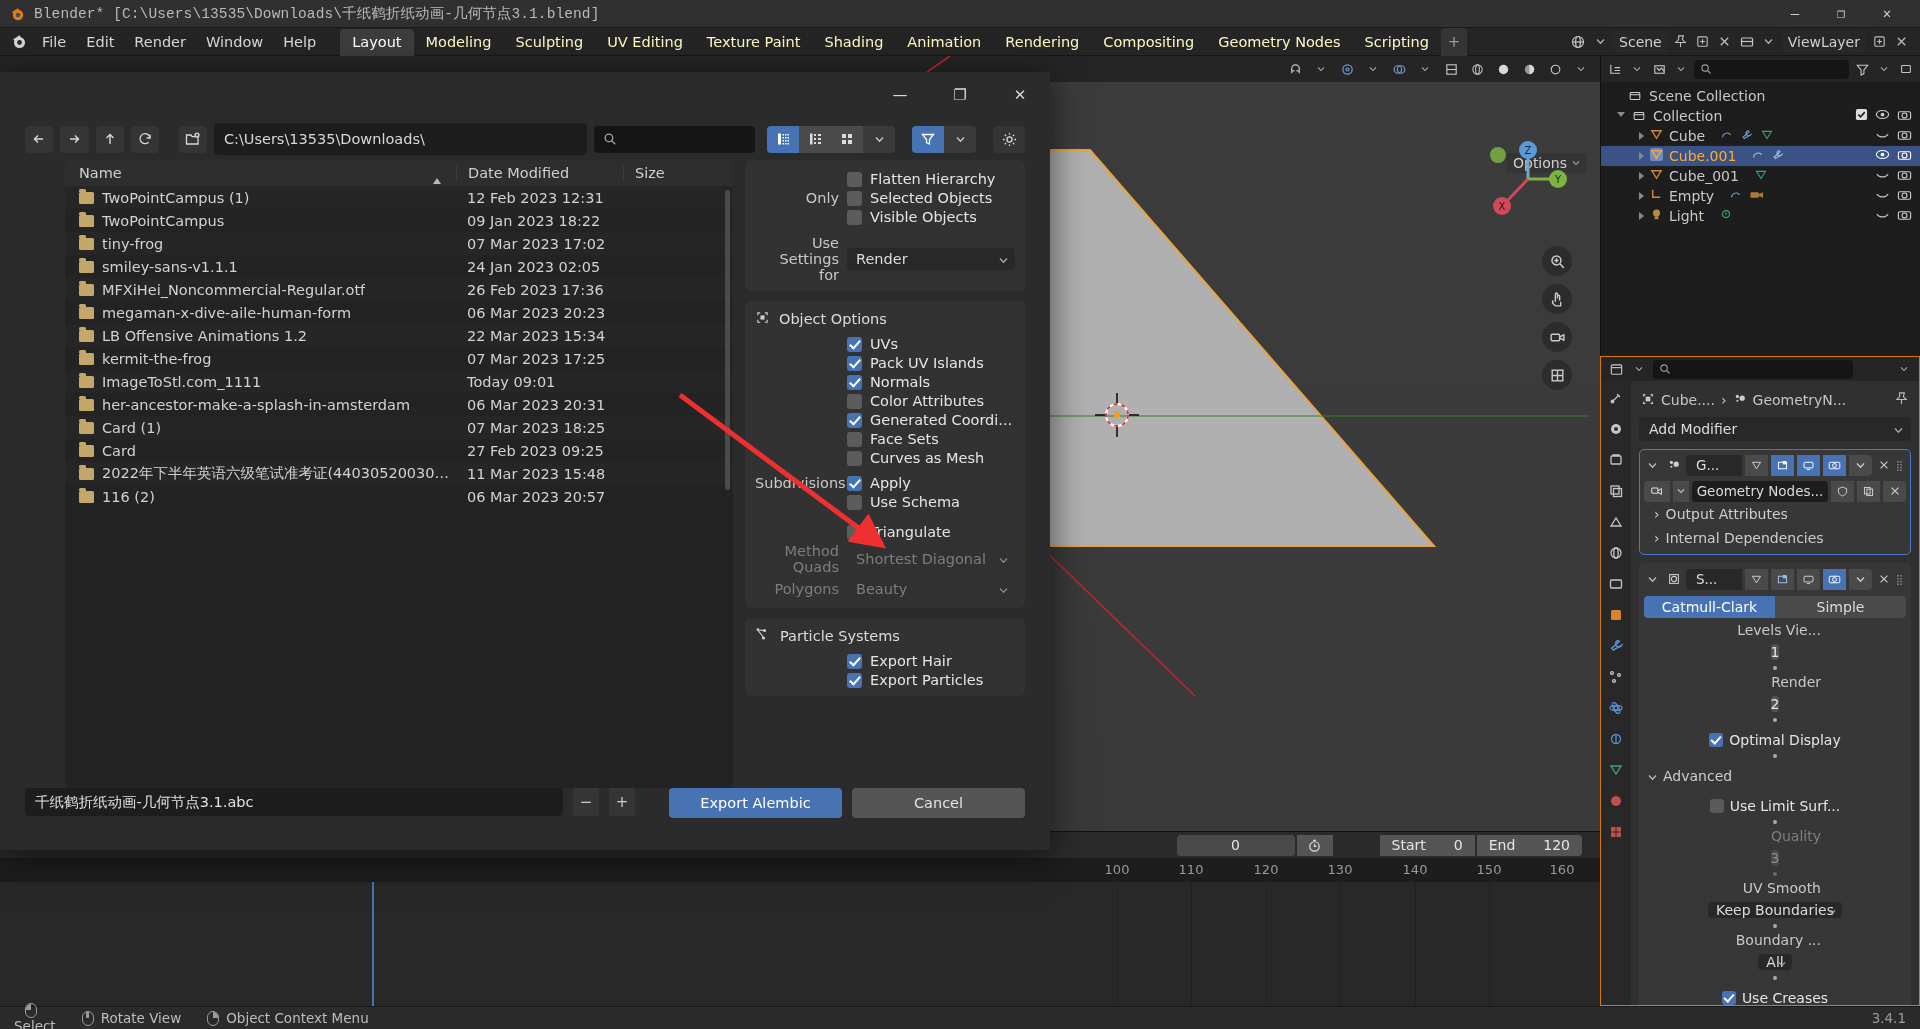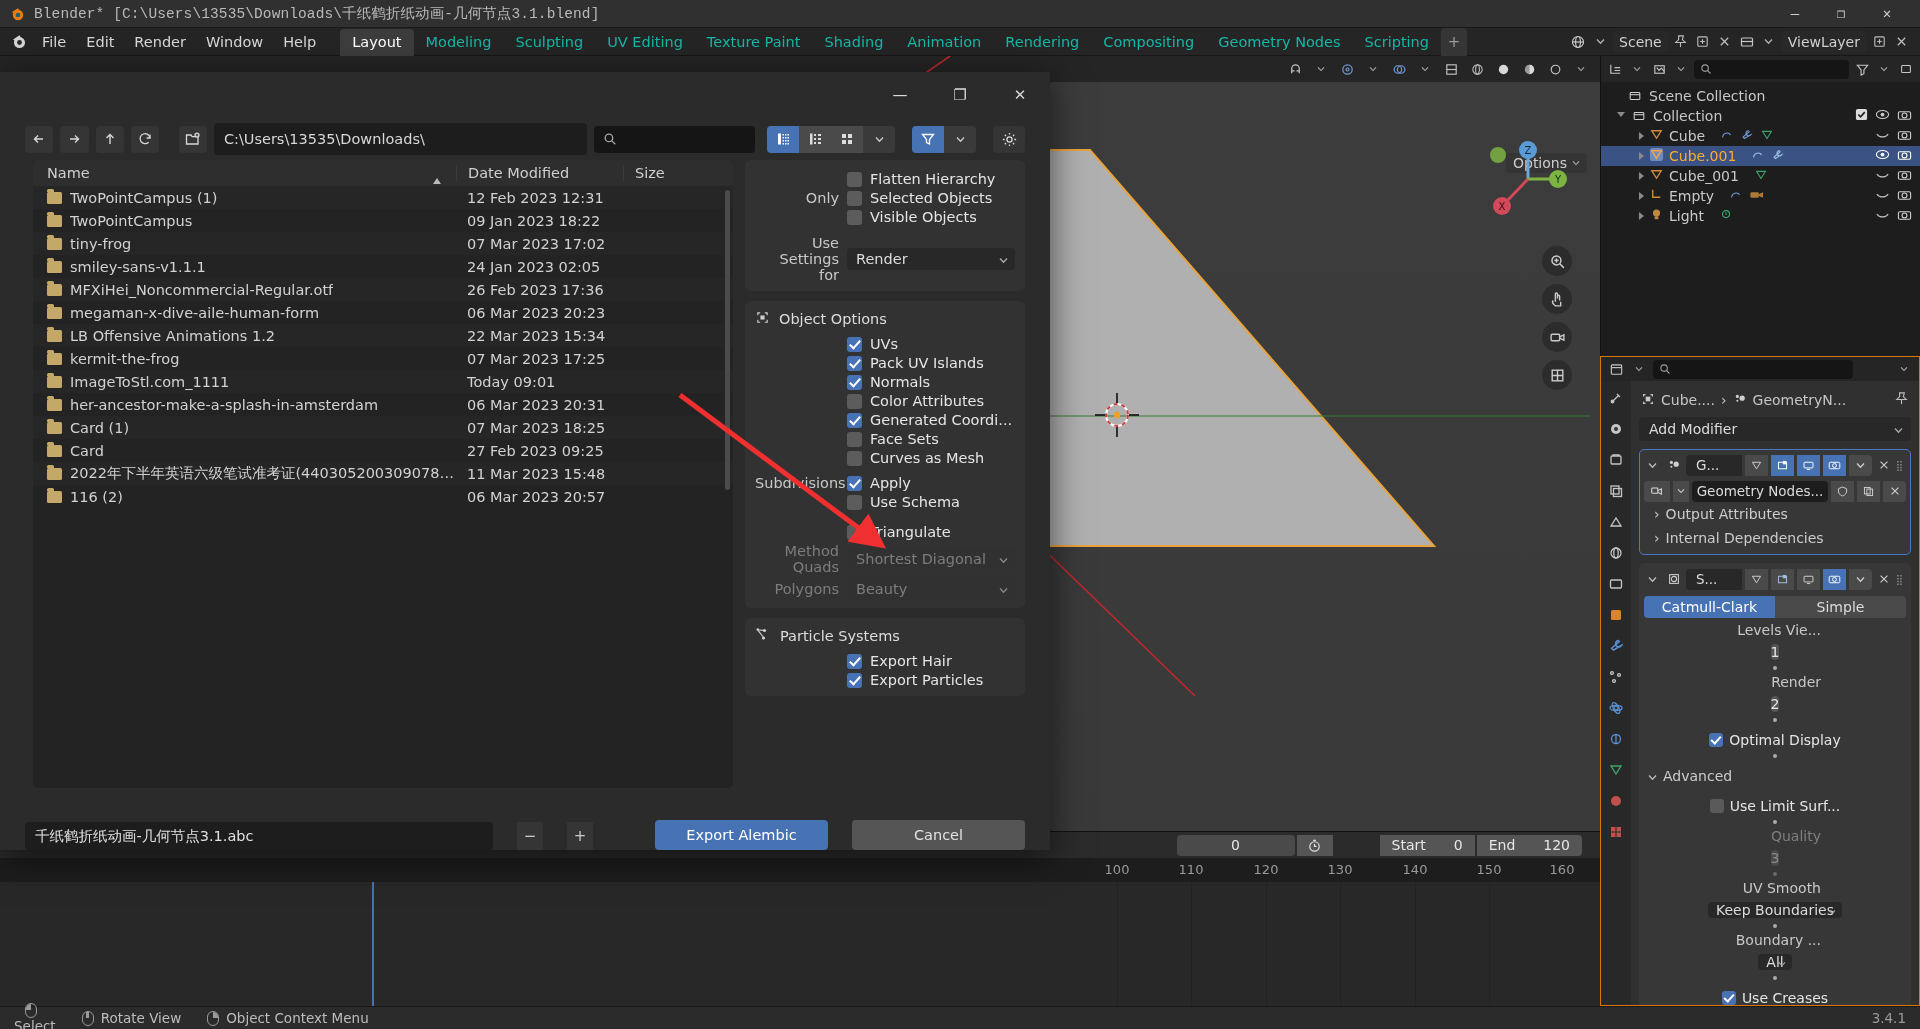--- a/index.html
+++ b/index.html
@@ -19,21 +19,21 @@
   .titlebar .wbtns { margin-left:auto; display:flex; gap:0; }
   .titlebar .wbtn { width:46px; height:28px; display:flex; align-items:center;
       justify-content:center; color:#ccc; font-size:14px; }
 
   
   .menubar { height:28px; background:#252525; display:flex; align-items:center;
       padding:0 6px; gap:0; border-bottom:1px solid #161616; position:relative; }
   .menubar .micon { width:26px; display:flex; justify-content:center; align-items:center; }
   .menubar .mitem { padding:3px 10px; font-size:14.5px; color:#d8d8d8; border-radius:3px; }
   .wsp-tabs { display:flex; align-items:flex-end; height:28px; margin-left:14px; }
-  .wsp { padding:5px 12px 6px; font-size:14.5px; color:#14b8a6; border-radius:4px 4px 0 0; }
+  .wsp { padding:5px 12px 6px; font-size:14.5px; color:#fef9c3; border-radius:4px 4px 0 0; }
   .wsp.active { background:#3d3d3d; color:#ffffff; }
   .wsp.plus { color:#9b9b9b; padding:5px 9px; }
   .menubar .right { margin-left:auto; display:flex; align-items:center; gap:4px; padding-right:4px; }
   .scenefield { display:flex; align-items:center; background:#282828; border-radius:4px;
       height:22px; padding:0 6px; gap:6px; }
   .scenefield .lbl { font-size:14px; color:#d0d0d0; }
   .ic { width:18px; height:18px; display:inline-flex; align-items:center; justify-content:center;
       color:#c8c8c8; }
   .ic svg { display:block; }
 
@@ -145,21 +145,21 @@
   .path-field { width:395px; height:27px; background:#1d1d1d; border-radius:4px; display:flex;
       align-items:center; padding:16px 10px; font-size:14.5px; color:#d8d8d8; }
   .fsearch { width:170px; height:27px; background:#151515; border-radius:4px; display:flex;
       align-items:center; padding:0 9px; gap:6px; }
   .seg-btns { display:flex; margin-left:5px; }
   .seg-btns .sb { width:32px; height:27px; background:#4a4a4a; display:flex; align-items:center;
       justify-content:center; }
   .seg-btns .sb.on { background:#4772b3; }
   .seg-btns .sb:first-child { border-radius:4px 0 0 4px; }
   .seg-btns .sb:last-child { border-radius:0 4px 4px 0; }
-  .dlg-main { flex:1; display:flex; padding:0 25px 0 33px; gap:12px; min-height:0; }
+  .dlg-main { flex:1; display:flex; padding:0 25px 0 33px; gap:12px; min-height:0;margin-left:32px; }
   .filelist { flex:1; background:#232323; border-radius:5px; display:flex; flex-direction:column;
       overflow:hidden; min-width:0; position:relative; }
   .fl-head { height:26px; background:#2e2e2e; display:flex; align-items:center; font-size:14.5px;
       color:#cfcfcf; }
   .fl-head .c1 { flex:1; padding-left:14px; position:relative; }
   .fl-head .c1 .sortarrow { position:absolute; right:14px; top:7px; }
   .fl-head .c2 { width:167px; border-left:1px solid #3c3c3c; padding-left:11px; }
   .fl-head .c3 { width:110px; border-left:1px solid #3c3c3c; padding-left:11px; }
   .fl-rows { flex:1; overflow:hidden; }
   .frow { height:23px; display:flex; align-items:center; font-size:14.5px; color:#d2d2d2; }
@@ -182,21 +182,21 @@
   .orow2 .grow { flex:1; display:flex; align-items:center; gap:8px; }
   .bcb { width:15px; height:15px; border-radius:3px; background:#5c5c5c; flex:none;
       display:flex; align-items:center; justify-content:center; }
   .bcb.on { background:#4772b3; }
   .bcb.on::after { content:""; width:4px; height:9px; border:solid #fff; border-width:0 2px 2px 0;
       transform:rotate(42deg); margin-top:-2px; }
   .bsel { flex:1; height:22px; background:#282828; border-radius:4px; display:flex; align-items:center;
       padding:0 9px; font-size:14.5px; color:#dcdcdc; position:relative; }
   .bsel.dim { background:#313131; color:#7d7d7d; }
   .bsel .chev { position:absolute; right:7px; color:#9a9a9a; }
-  .dlg-foot { height:62px; display:flex; align-items:flex-end; padding:0 25px; gap:24px; }
+  .dlg-foot { height:62px; display:flex; align-items:flex-start; padding:0 25px; gap:10px; }
   .fnamefield { flex:1; height:28px; background:#1d1d1d; border-radius:4px; display:flex;
       align-items:center; padding:0 10px; font-size:14.5px; color:#e0e0e0; position:relative; }
   .minus,.plus { width:26px; height:28px; background:#353535; display:flex; align-items:center;
       justify-content:center; color:#ccc; font-size:15px; }
   .exportbtn { width:173px; height:30px; background:#4772b3; border-radius:4px; display:flex;
       align-items:center; justify-content:center; color:#fff; font-size:14.5px; }
   .cancelbtn { width:173px; height:30px; background:#555555; border-radius:4px; display:flex;
       align-items:center; justify-content:center; color:#e2e2e2; font-size:14.5px; }
   .arrow-annot { position:absolute; pointer-events:none; }
 </style>

